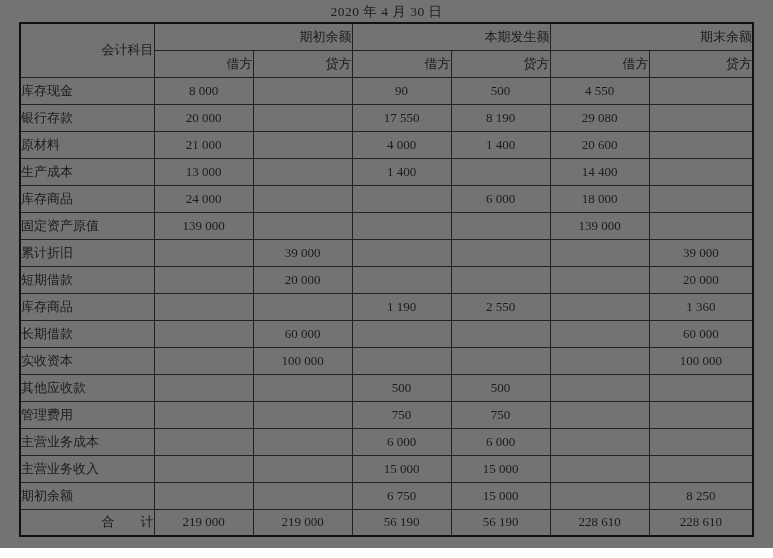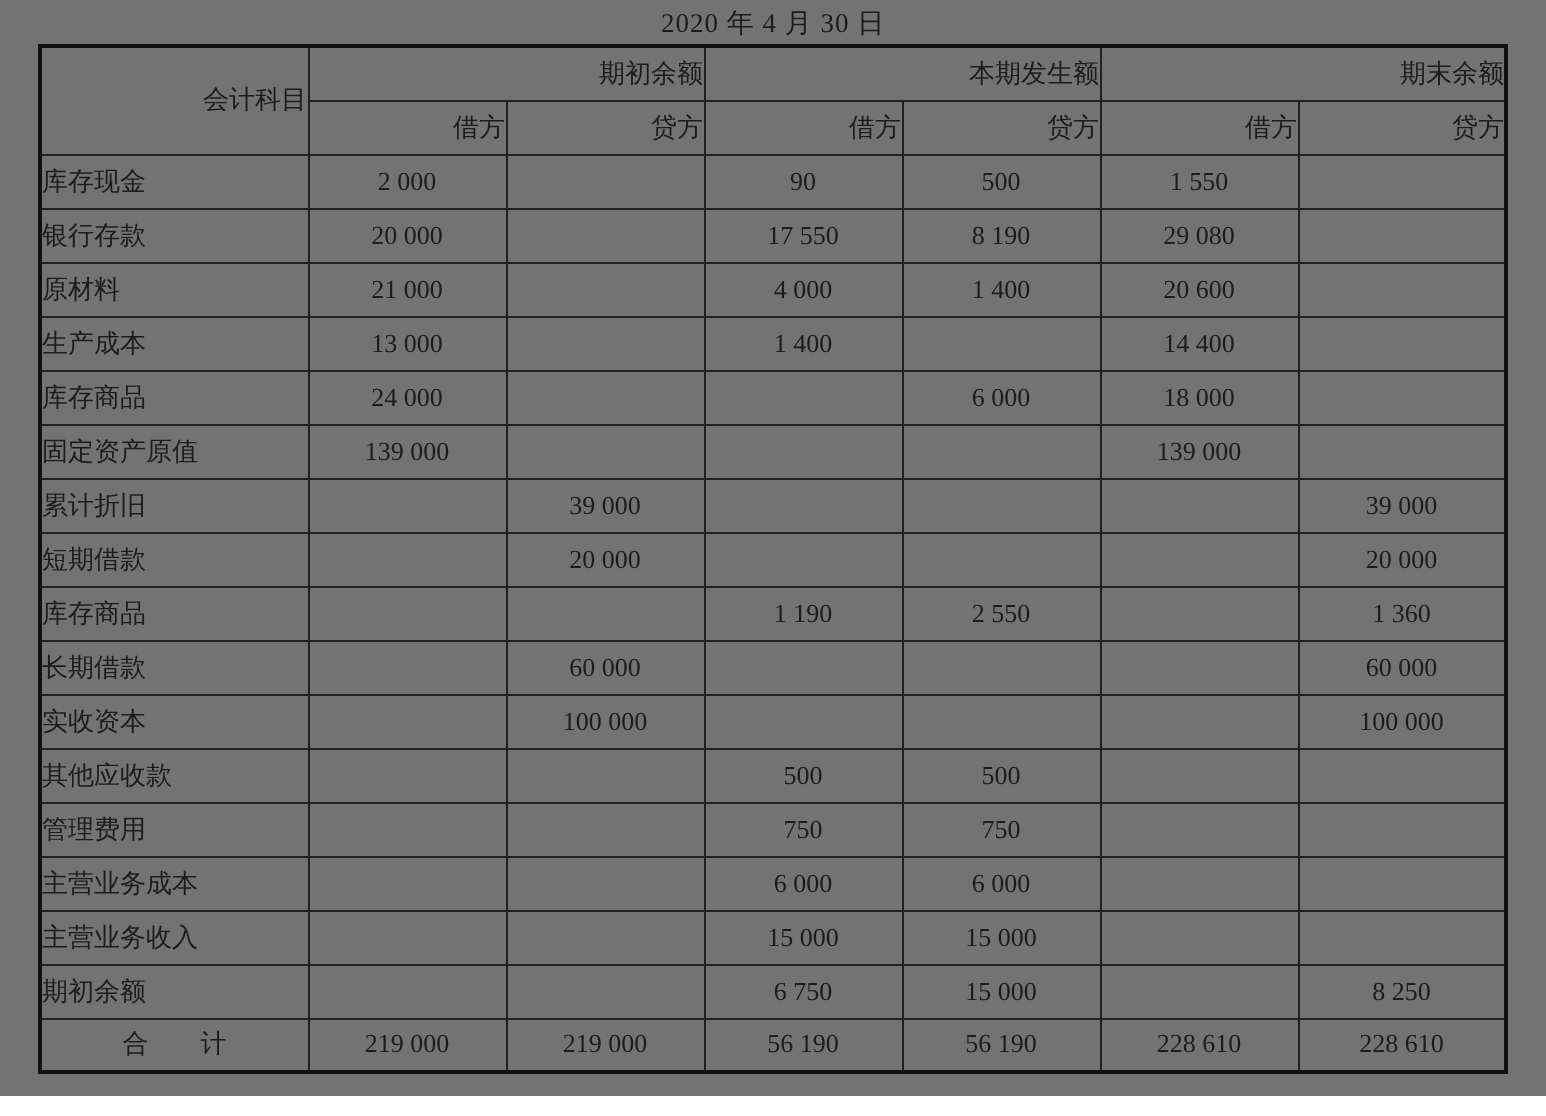--- a/index.html
+++ b/index.html
@@ -40,21 +40,21 @@
     padding: 0;
     overflow: hidden;
     white-space: nowrap;
   }
   table.trial-balance thead th { text-align: right; }
   td.acct {
     text-align: left;
     padding-left: 17px;
   }
   td.acct.total {
-    text-align: center;
+    text-align: right;
     padding-left: 0;
   }
   td.num { text-align: center; }
 </style>
 </head>
 <body>
 
 <div class="page">
 
   <div class="doc-title">2020 年 4 月 30 日</div>
@@ -81,25 +81,25 @@
         <th>贷方</th>
         <th>借方</th>
         <th>贷方</th>
         <th>借方</th>
         <th>贷方</th>
       </tr>
     </thead>
     <tbody id="table-body">
         <tr>
           <td class="acct">库存现金</td>
-          <td class="num">2 000</td>
+          <td class="num">8 000</td>
           <td class="num"></td>
           <td class="num">90</td>
           <td class="num">500</td>
-          <td class="num">1 550</td>
+          <td class="num">4 550</td>
           <td class="num"></td>
         </tr>
         <tr>
           <td class="acct">银行存款</td>
           <td class="num">20 000</td>
           <td class="num"></td>
           <td class="num">17 550</td>
           <td class="num">8 190</td>
           <td class="num">29 080</td>
           <td class="num"></td>

